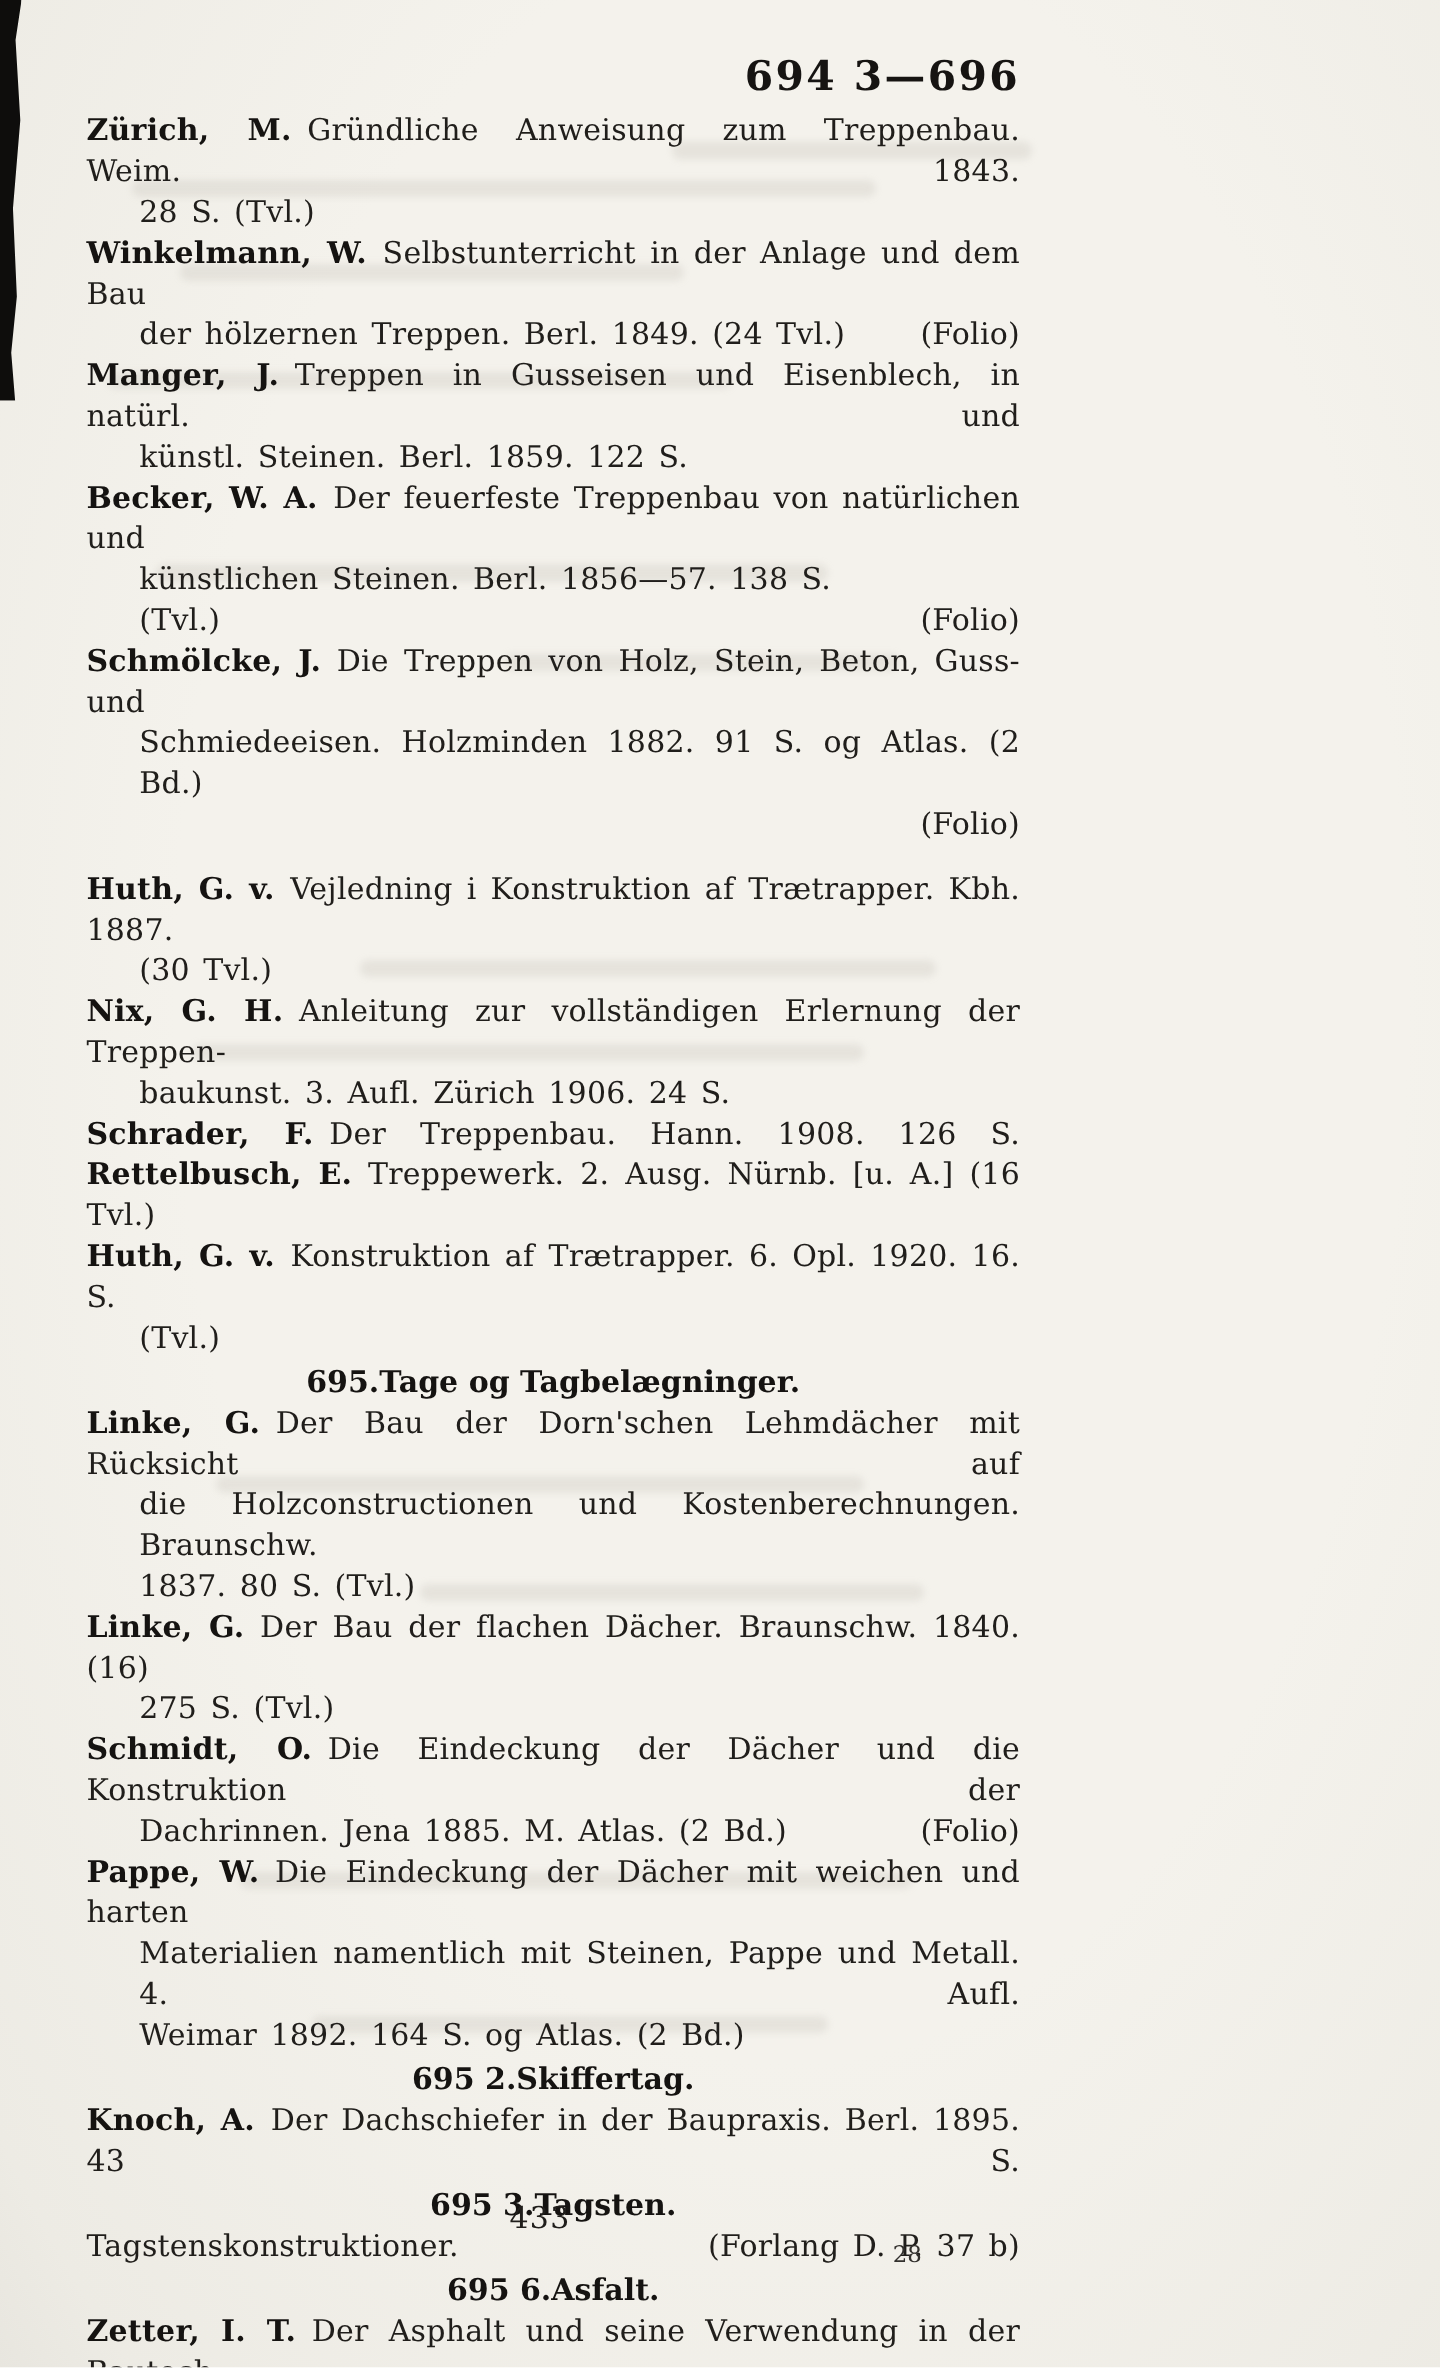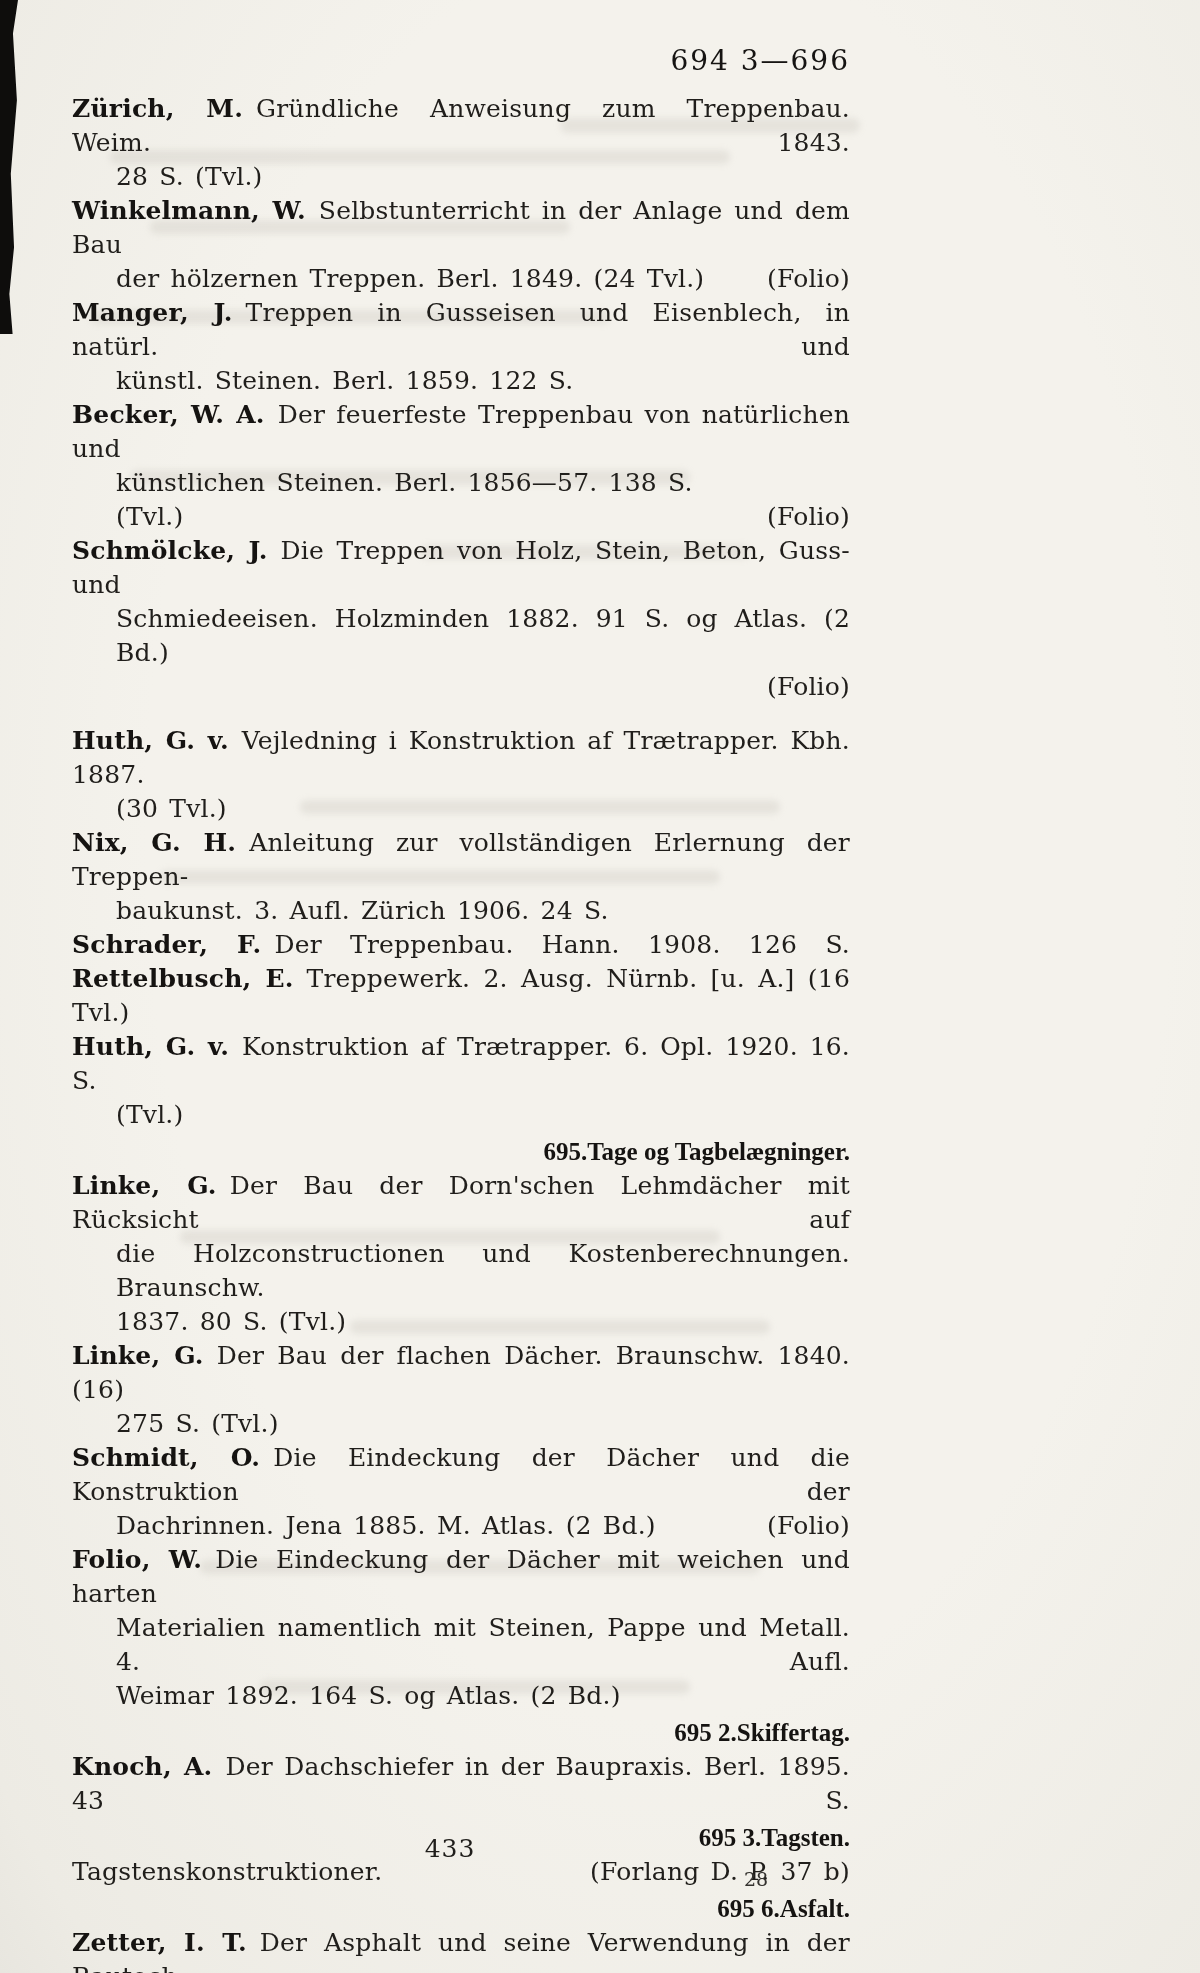--- a/index.html
+++ b/index.html
@@ -12,37 +12,37 @@
     overflow:hidden;
   }
   
   .ink-bar{
     position:absolute;left:0;top:0;width:18px;height:334px;
     background:#0e0d0c;
     clip-path:polygon(0 0,100% 0,72% 10%,94% 30%,60% 52%,78% 74%,52% 88%,70% 100%,0 100%);
   }
   .header{
     position:absolute;top:44px;left:72px;width:778px;
-    text-align:right;font-weight:normal;font-size:28px;letter-spacing:2px;
+    text-align:right;font-weight:bold;font-size:34px;letter-spacing:2px;
     color:#161412;
   }
   .content{
     position:absolute;top:92px;left:72px;width:778px;
     font-size:25px;line-height:34px;
   }
   .line{word-spacing:0.12em;letter-spacing:0.2px;}
   .line.fill{text-align:justify;text-align-last:justify;}
   .line.cont{padding-left:44px;}
   .line.flexline{display:flex;justify-content:space-between;align-items:flex-end;}
   .line.flexline .flex-left{flex:0 1 auto;}
   .line.flexline .folio{flex:0 0 auto;text-align:right;}
   .author{font-weight:bold;padding-right:13px;color:#151311;}
   .section{
-    display:flex;justify-content:flex-end;
-    font-weight:bold;color:#151311;margin-top:3px;font-family:Liberation Serif, serif;
+    display:flex;justify-content:center;
+    font-weight:bold;color:#151311;margin-top:3px;
   }
   .entry.gap-top{margin-top:20px;}
   .footer-page{
     position:absolute;top:1834px;left:72px;width:756px;
     text-align:center;font-size:25px;letter-spacing:1px;
   }
   .footer-sig{
     position:absolute;top:1868px;left:744px;
     font-size:19px;color:#33312e;
   }
@@ -139,21 +139,21 @@
         <div class="line cont"><span>275 S. (Tvl.)</span></div>
       </div>
       <div class="entry">
         <div class="line fill"><span class="author">Schmidt, O.</span><span>Die Eindeckung der Dächer und die Konstruktion der</span></div>
         <div class="line cont flexline">
           <span class="flex-left"><span>Dachrinnen. Jena 1885. M. Atlas. (2 Bd.)</span></span>
           <span class="folio">(Folio)</span>
         </div>
       </div>
       <div class="entry">
-        <div class="line fill"><span class="author">Folio, W.</span><span>Die Eindeckung der Dächer mit weichen und harten</span></div>
+        <div class="line fill"><span class="author">Pappe, W.</span><span>Die Eindeckung der Dächer mit weichen und harten</span></div>
         <div class="line cont fill"><span>Materialien namentlich mit Steinen, Pappe und Metall. 4. Aufl.</span></div>
         <div class="line cont"><span>Weimar 1892. 164 S. og Atlas. (2 Bd.)</span></div>
       </div>
       <div class="section">
         <span>695 2.</span>
         <span>Skiffertag.</span>
       </div>
       <div class="entry">
         <div class="line fill"><span class="author">Knoch, A.</span><span>Der Dachschiefer in der Baupraxis. Berl. 1895. 43 S.</span></div>
       </div>

